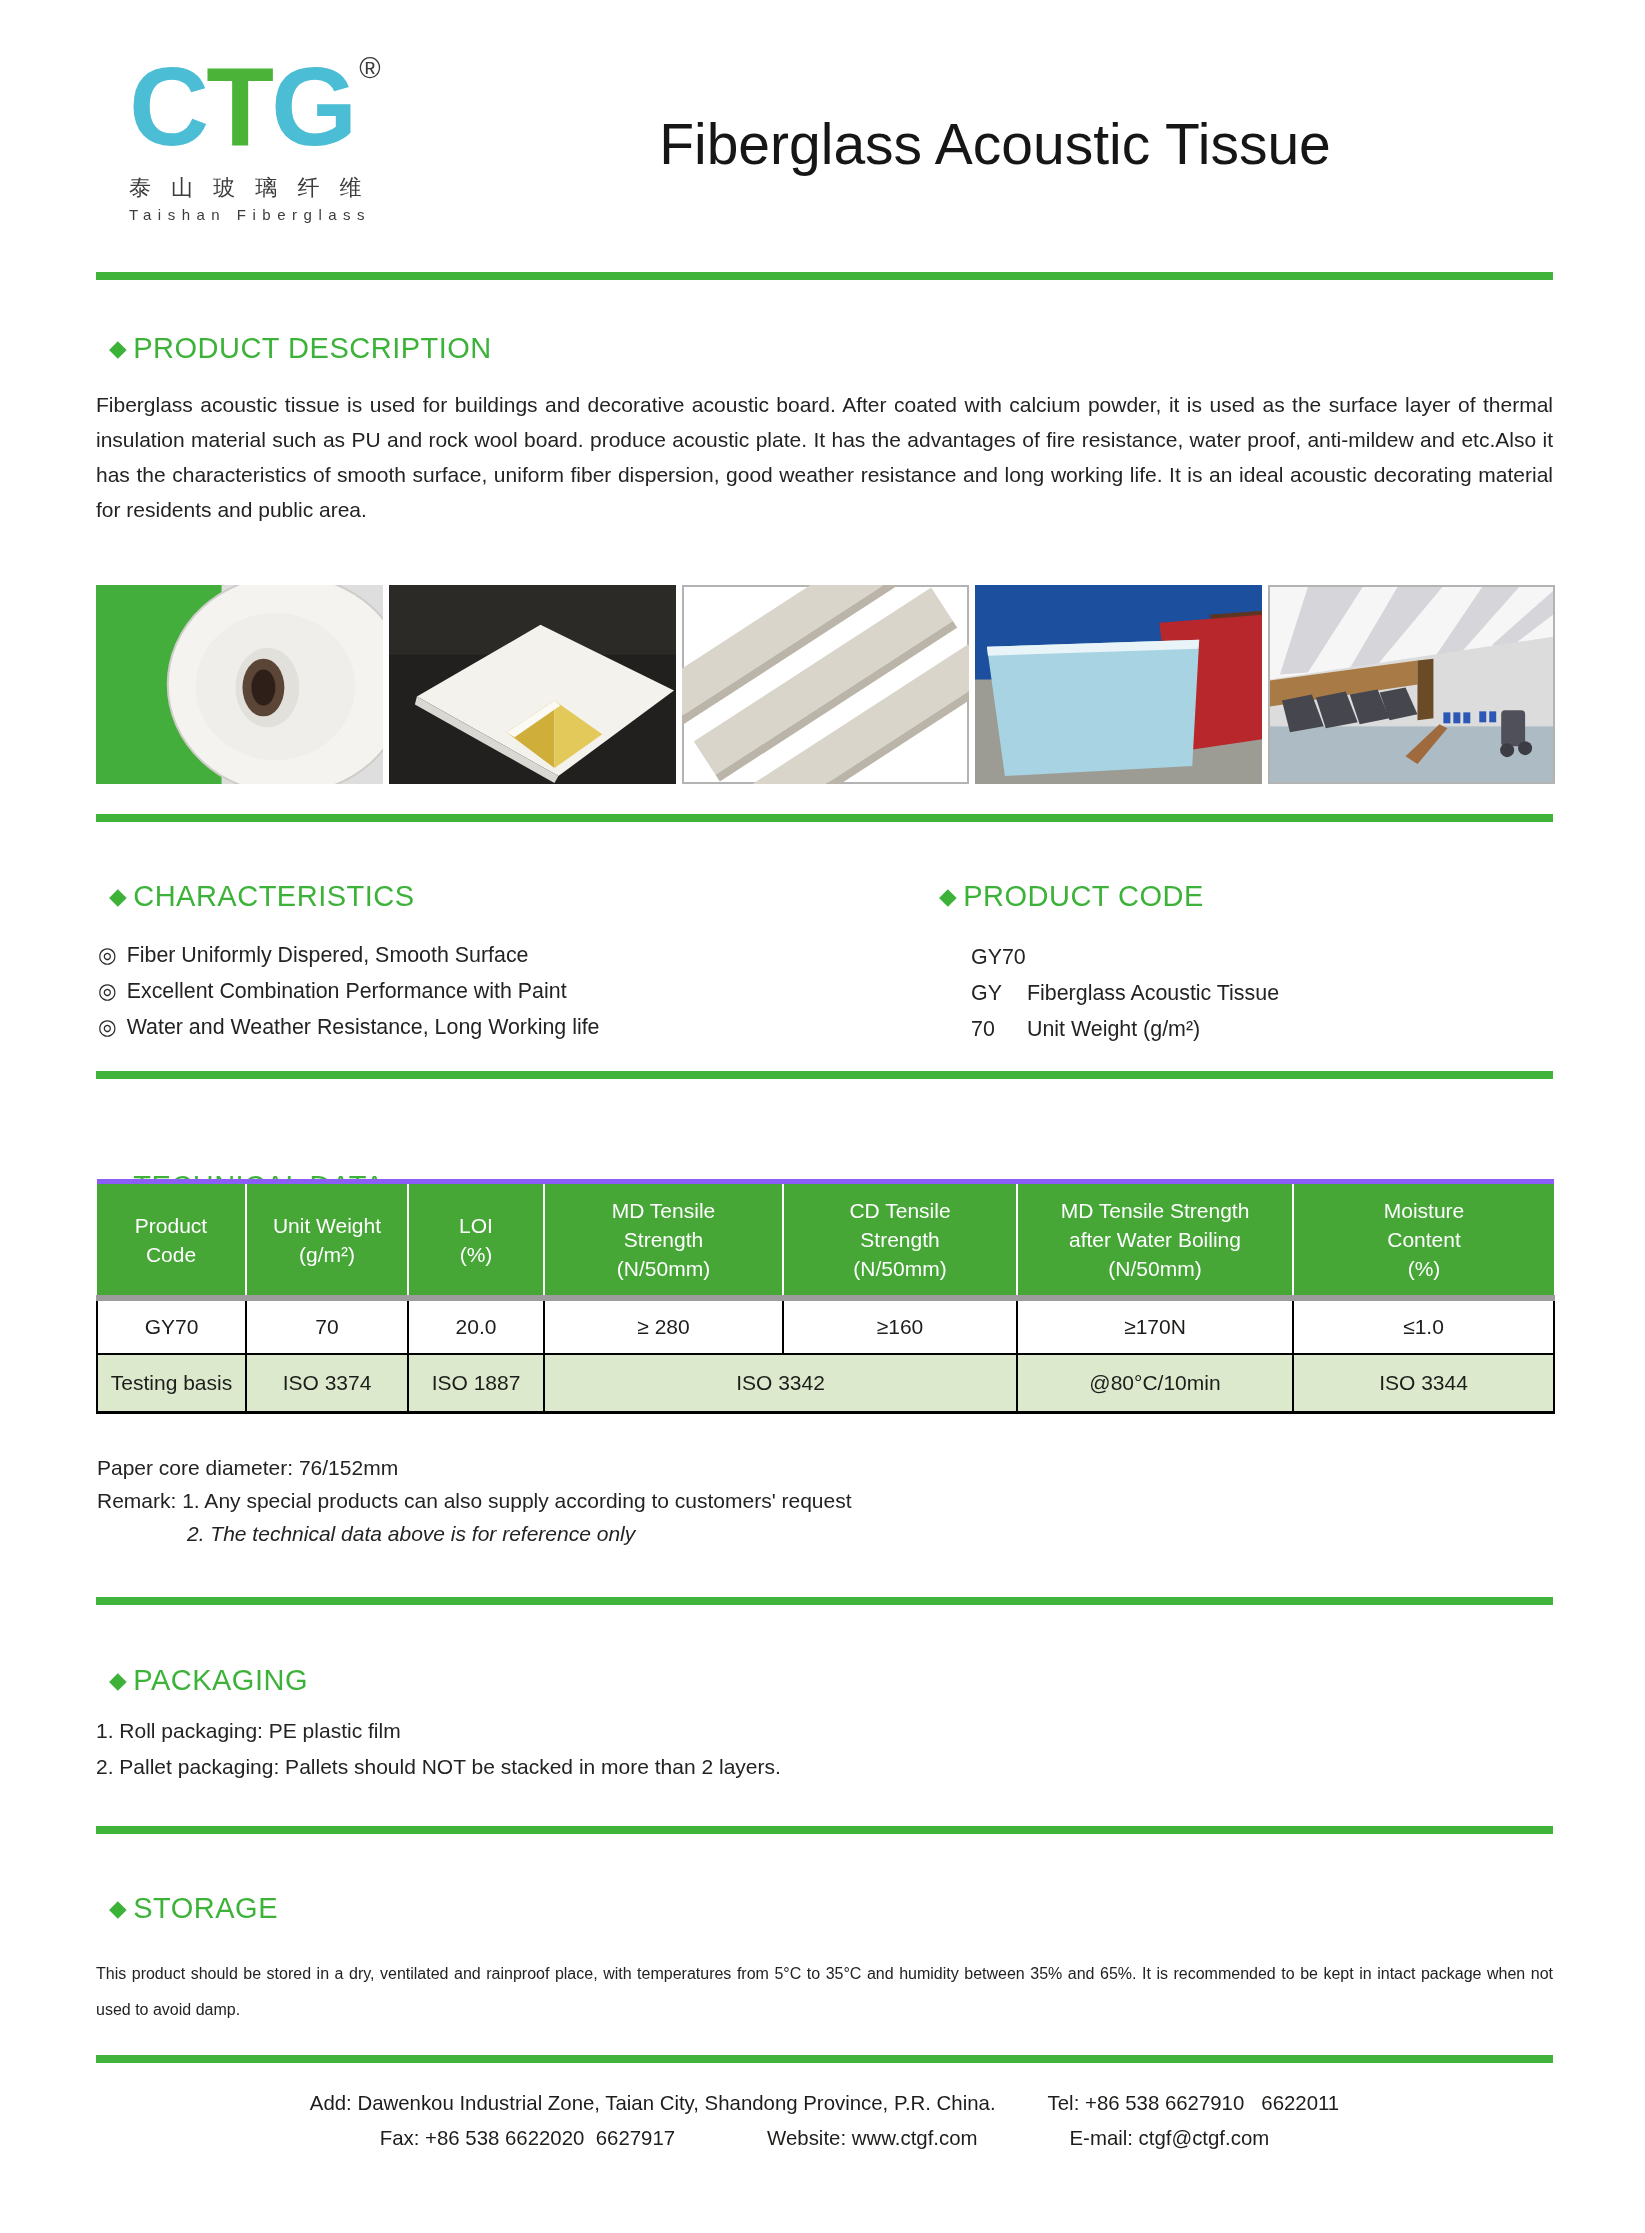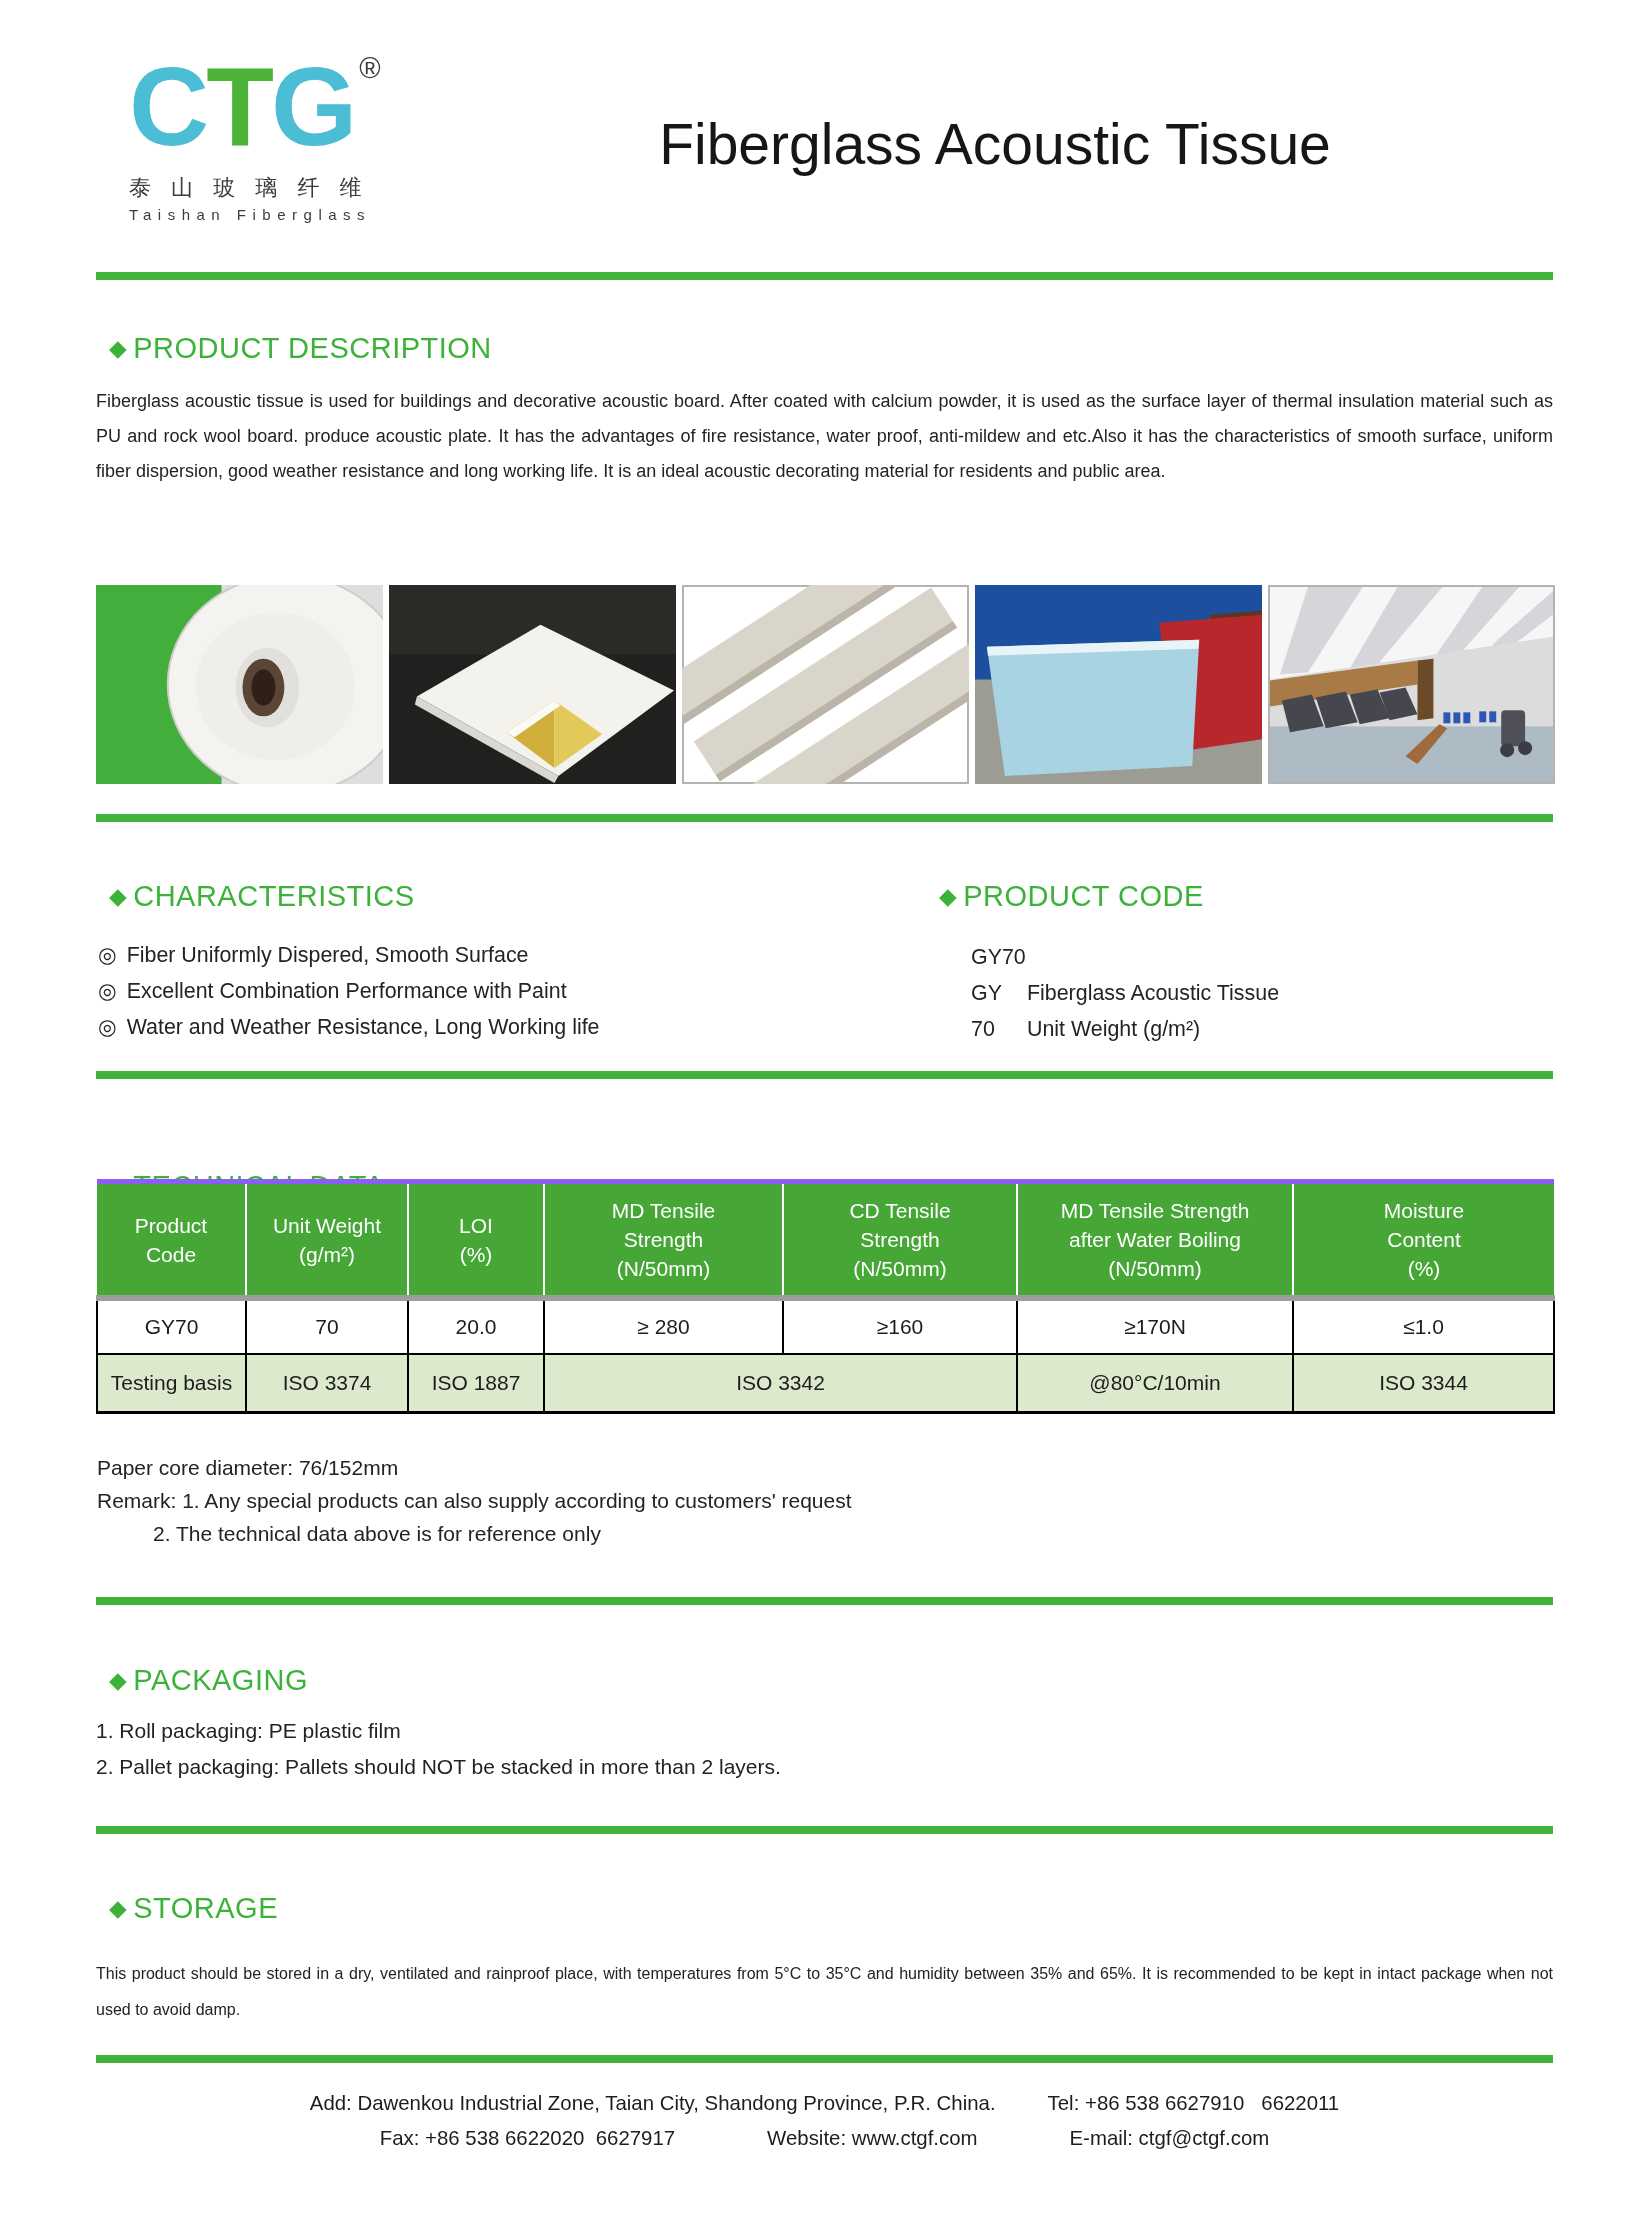--- a/index.html
+++ b/index.html
@@ -20,21 +20,21 @@
 
   
   .rule{position:absolute;left:96px;width:1457px;height:8px;background:#3fb33a;}
 
   
   .sec-head{position:absolute;display:flex;align-items:center;color:#3db239;
             font-size:29px;letter-spacing:0.5px;font-weight:400;}
   .diamond{font-size:23px;margin-right:6px;line-height:1;}
 
   
-  .desc-body{position:absolute;left:96px;top:366px;width:1457px;font-size:18px;
+  .desc-body{position:absolute;left:96px;top:366px;width:1457px;font-size:21px;
              line-height:35px;text-align:justify;color:#232323;}
 
   
   .photos{position:absolute;left:96px;top:585px;display:flex;gap:6px;}
   .photo{width:287px;height:199px;display:block;}
 
   
   .char-list{position:absolute;left:98px;top:937px;font-size:21.4px;line-height:36px;color:#232323;}
   .char-item{display:flex;align-items:baseline;}
   .char-bullet{margin-right:10px;color:#2b2b2b;}
@@ -46,21 +46,21 @@
   .tech-table{position:absolute;left:96px;top:1179px;width:1457px;border-collapse:collapse;
               table-layout:fixed;border-top:5px solid #8b5cf6;border-bottom:3px solid #000;}
   .tech-table th{background:#46a737;color:#fff;font-weight:400;font-size:21px;line-height:29px;
                  white-space:pre-line;height:111px;vertical-align:middle;text-align:center;
                  border-left:2px solid #fff;border-bottom:6px solid #9c9c9c;padding:0 4px;}
   .tech-table th:first-child{border-left:none;}
   .tech-table td{border:2px solid #000;text-align:center;font-size:21px;height:50px;
                  vertical-align:middle;color:#1d1d1b;}
   .tech-table tr.basis td{background:#dce9cd;height:54px;margin-top:24px;}
   .notes{position:absolute;left:97px;top:1451px;font-size:21px;line-height:33px;color:#232323;}
-  .note-indent{margin-left:56px;}
+  .note-indent{margin-left:90px;font-style:italic;}
 
   
   .pkg-list{position:absolute;left:96px;top:1713px;font-size:21px;line-height:36px;color:#232323;}
   .sto-body{position:absolute;left:96px;top:1940px;width:1457px;font-size:16px;
             line-height:36px;text-align:justify;color:#232323;}
 
   
   .footer{position:absolute;left:96px;top:2092px;width:1457px;font-size:20.4px;color:#1d1d1b;text-align:center;}
   .ft-line{display:flex;justify-content:center;margin-bottom:12px;}
   .ft-line span{white-space:pre;}

